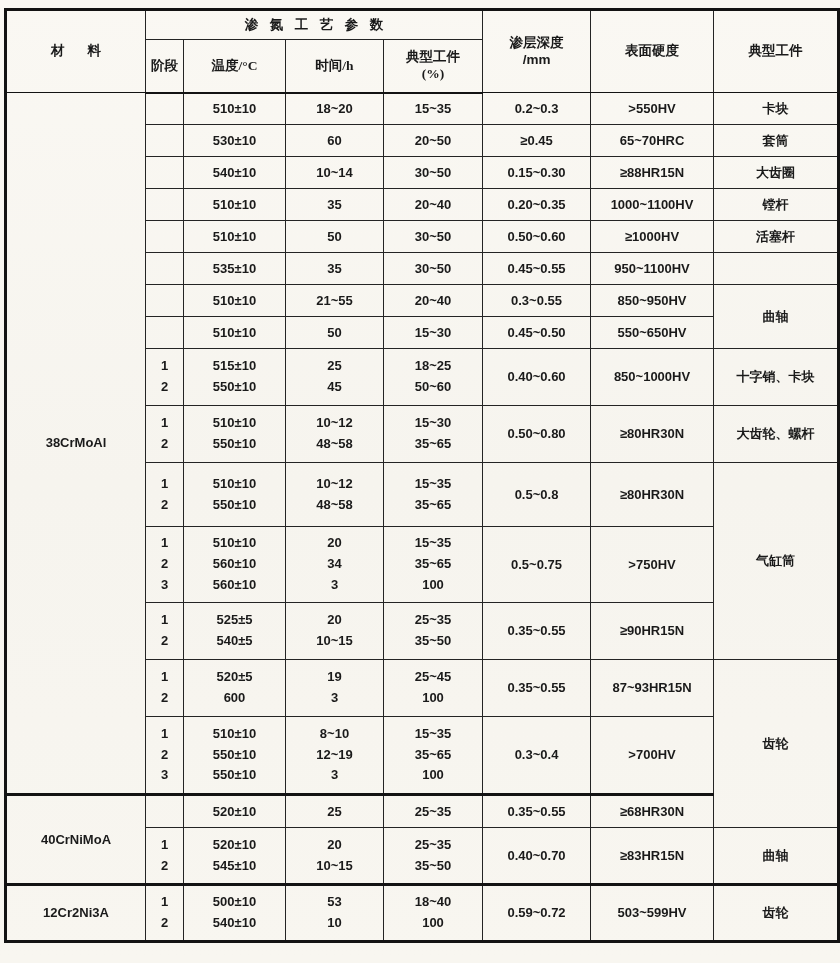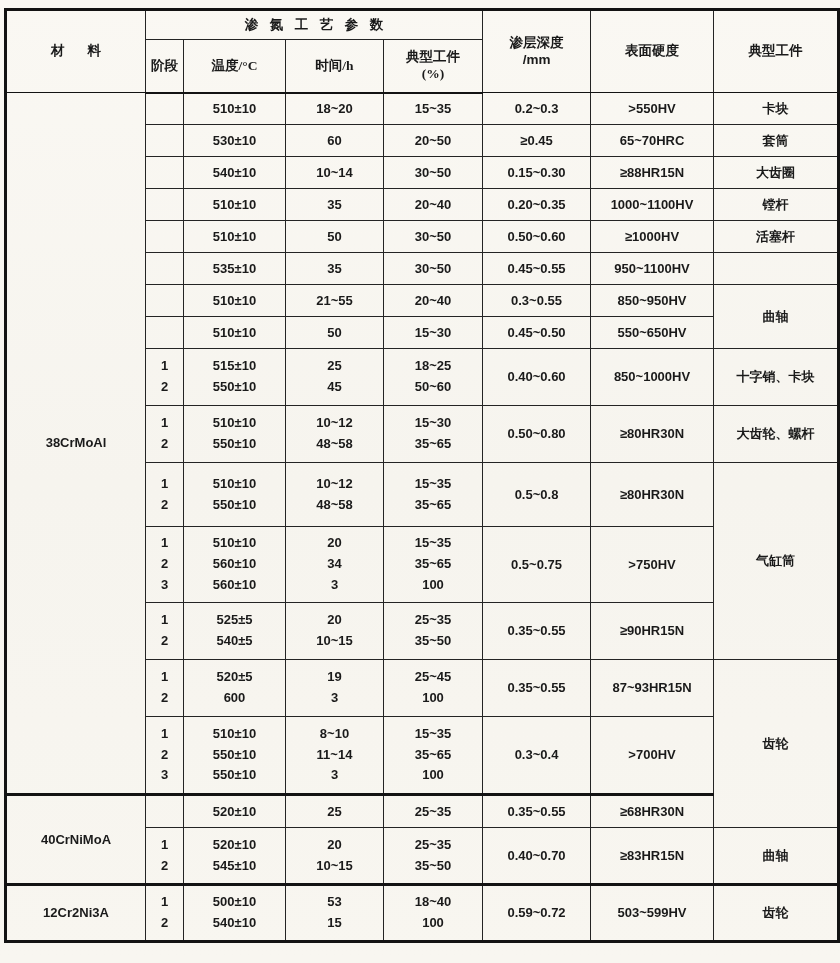--- a/index.html
+++ b/index.html
@@ -302,21 +302,21 @@
             <div class="ln">2</div>
             <div class="ln">3</div>
       </td>
       <td>
         <div class="ln">510±10</div>
             <div class="ln">550±10</div>
             <div class="ln">550±10</div>
       </td>
       <td>
         <div class="ln">8~10</div>
-            <div class="ln">11~14</div>
+            <div class="ln">12~19</div>
             <div class="ln">3</div>
       </td>
       <td>
         <div class="ln">15~35</div>
             <div class="ln">35~65</div>
             <div class="ln">100</div>
       </td>
       <td>0.3~0.4</td>
       <td>&gt;700HV</td>
     </tr>
@@ -358,21 +358,21 @@
       <td class="stageCol">
         <div class="ln">1</div>
             <div class="ln">2</div>
       </td>
       <td>
         <div class="ln">500±10</div>
             <div class="ln">540±10</div>
       </td>
       <td>
         <div class="ln">53</div>
-            <div class="ln">15</div>
+            <div class="ln">10</div>
       </td>
       <td>
         <div class="ln">18~40</div>
             <div class="ln">100</div>
       </td>
       <td>0.59~0.72</td>
       <td>503~599HV</td>
       <td>齿轮</td>
     </tr>
 

